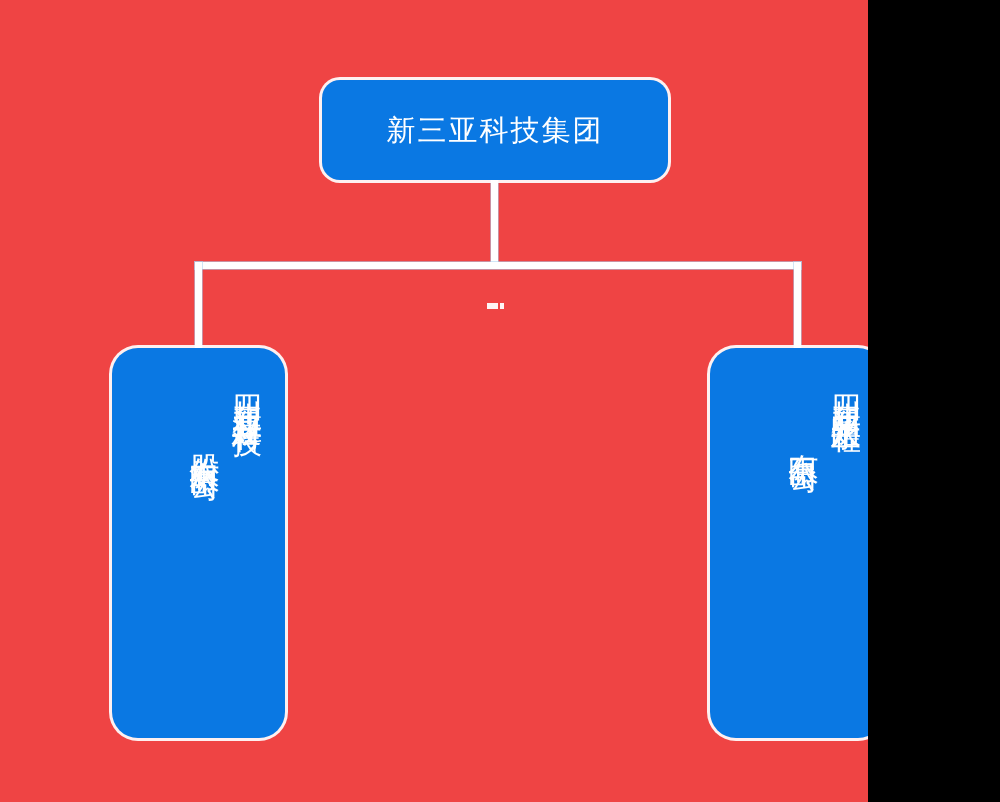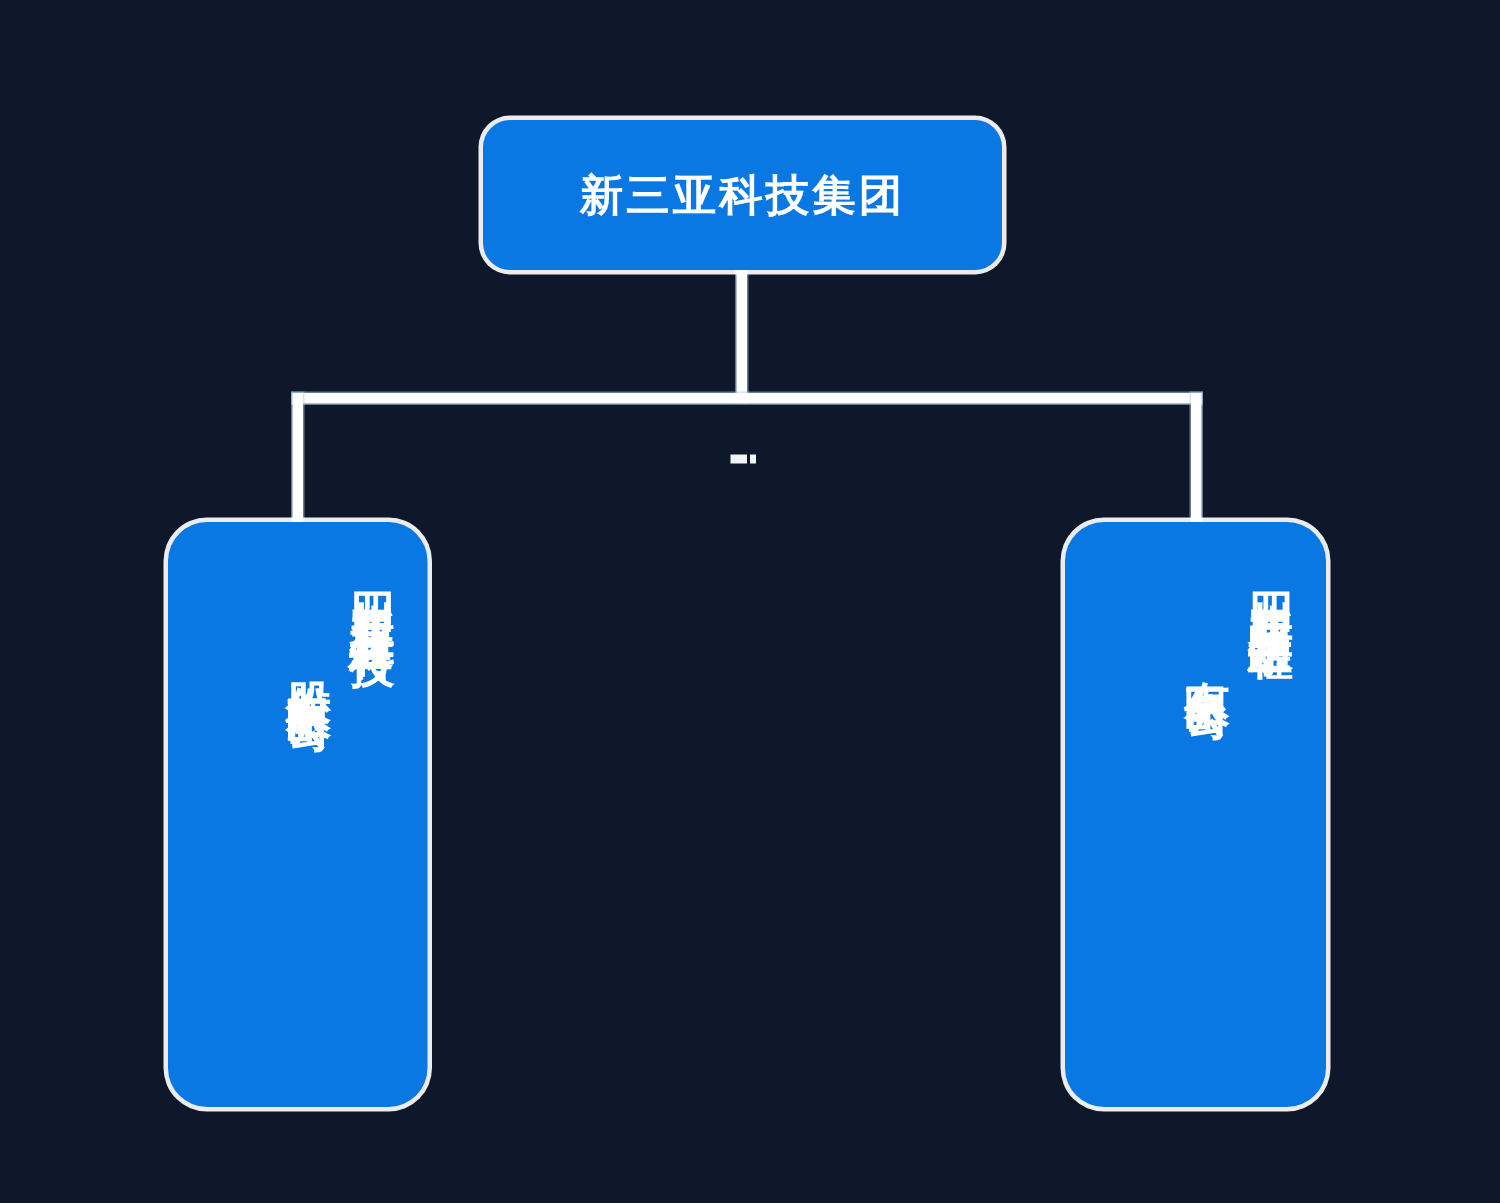--- a/index.html
+++ b/index.html
@@ -5,25 +5,24 @@
   html, body {
     margin: 0;
     padding: 0;
     background: #000000;
   }
   body {
     font-family: "DejaVu Sans", "Liberation Sans", sans-serif;
   }
   #canvas {
     position: relative;
-    width: 1000px;
+    width: 868px;
     height: 802px;
-    background: #0f172a;
+    background: #ef4444;
     overflow: hidden;
-    font-weight: bold;
   }
 
   
   .conn {
     position: absolute;
     background: #ffffff;
   }
   .conn-v-root {
     left: 491px;
     top: 178px;

